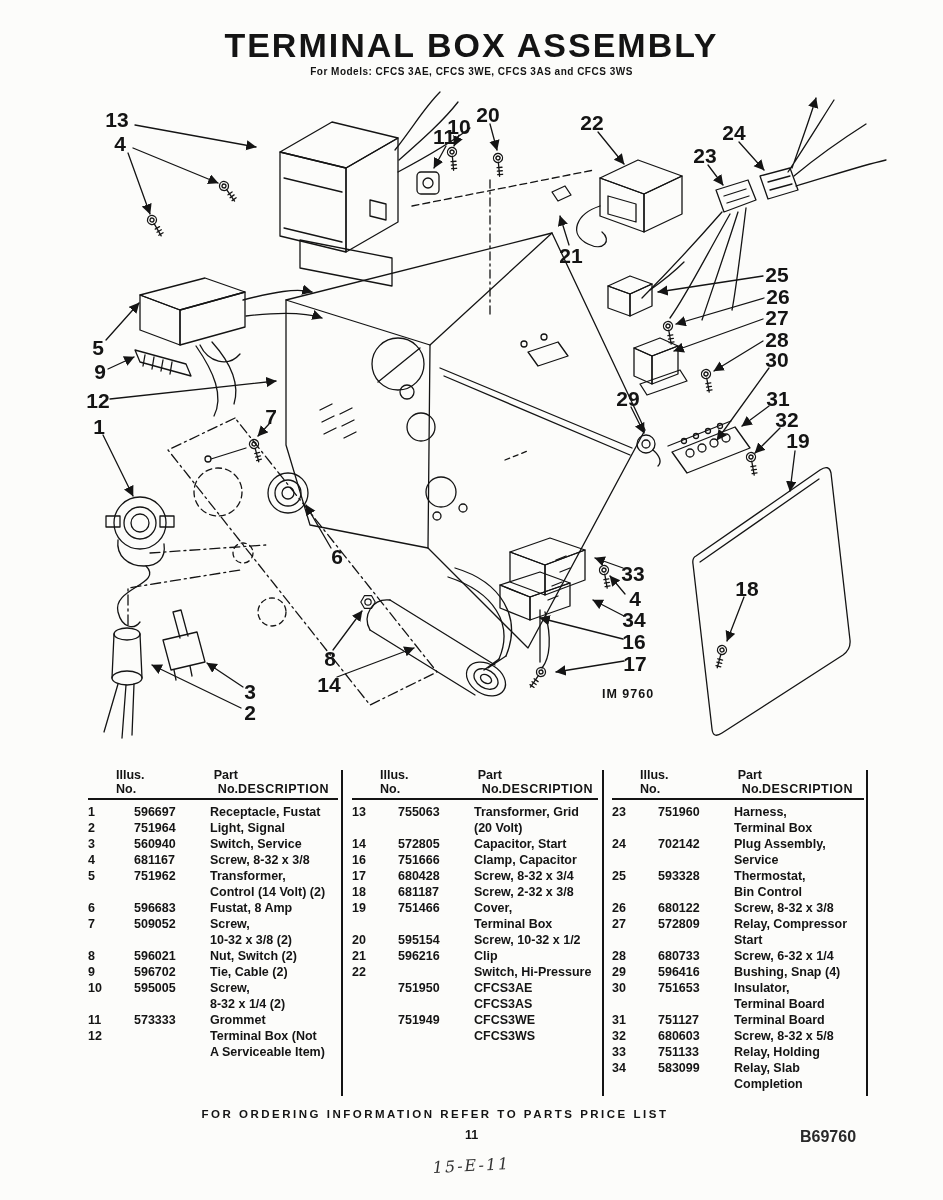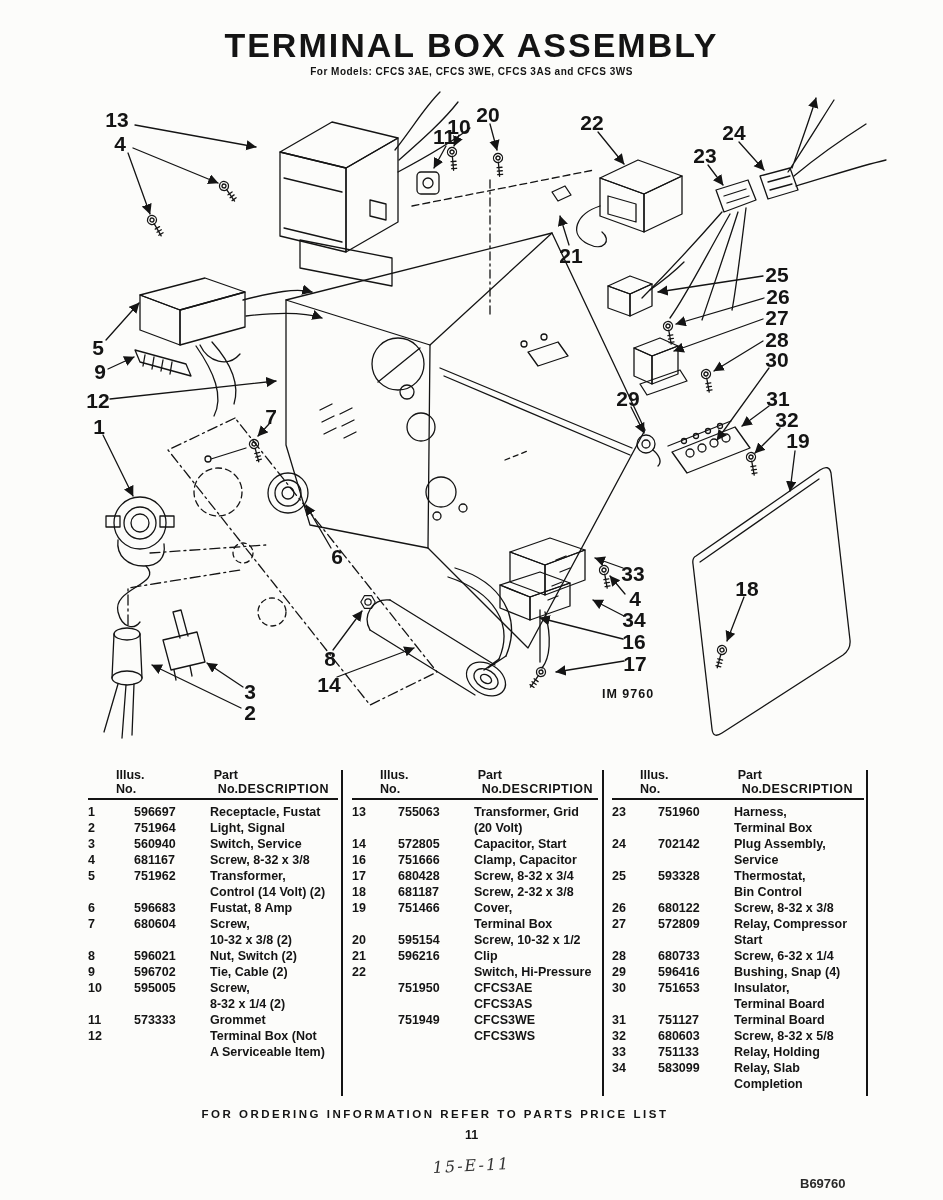--- a/index.html
+++ b/index.html
@@ -46,21 +46,21 @@
   .ordering{
     position:absolute;top:1108px;left:60px;width:750px;text-align:center;
     font-size:11.5px;font-weight:bold;letter-spacing:2.5px;
   }
   .pageno{
     position:absolute;top:1128px;left:0;width:943px;text-align:center;
     font-size:12.5px;font-weight:bold;
   }
   .docno{
     position:absolute;top:1128px;left:800px;
-    font-size:13px;font-weight:bold;color:#2a2a2a;margin-top:48px;
+    font-size:16px;font-weight:bold;color:#2a2a2a;
   }
   .handwritten{
     position:absolute;top:1156px;left:0;width:943px;text-align:center;
     font-family:"DejaVu Serif",serif;font-style:italic;font-size:16px;color:#333;
     transform:rotate(-3deg);letter-spacing:2px;
   }
 </style>
 </head>
 <body>
 
@@ -341,21 +341,21 @@
           <span class="c-desc">Transformer,
 Control (14 Volt) (2)</span>
         </div>
         <div class="prow">
           <span class="c-illus">6</span>
           <span class="c-part">596683</span>
           <span class="c-desc">Fustat, 8 Amp</span>
         </div>
         <div class="prow">
           <span class="c-illus">7</span>
-          <span class="c-part">680604</span>
+          <span class="c-part">509052</span>
           <span class="c-desc">Screw,
 10-32 x 3/8 (2)</span>
         </div>
         <div class="prow">
           <span class="c-illus">8</span>
           <span class="c-part">596021</span>
           <span class="c-desc">Nut, Switch (2)</span>
         </div>
         <div class="prow">
           <span class="c-illus">9</span>

